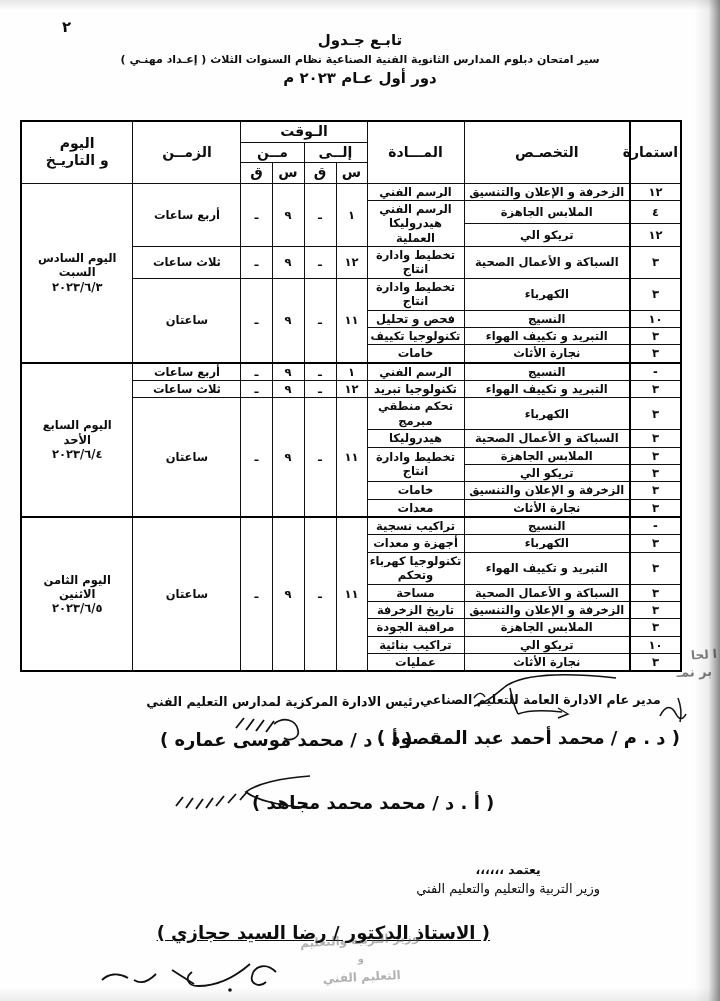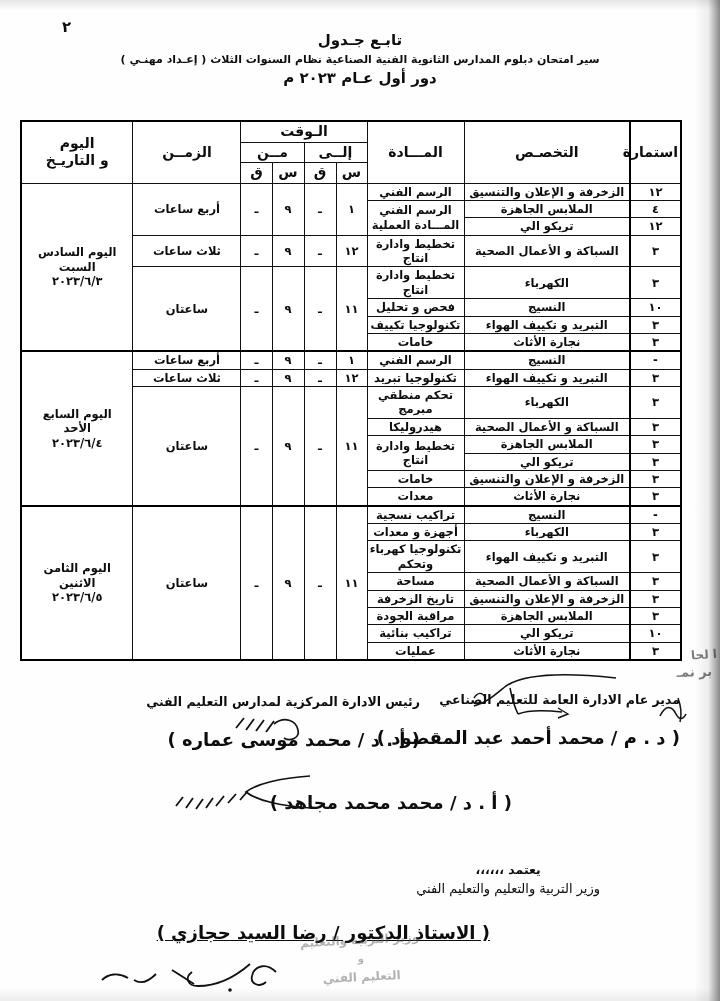--- a/index.html
+++ b/index.html
@@ -84,21 +84,21 @@
   
   .hw-edge{
     position:absolute;top:648px;right:2px;
     font-size:12px;color:#2a2a2a;opacity:.62;
     transform:rotate(-4deg);white-space:nowrap;
     font-weight:700;
   }
   .hw-edge .l2{display:block;margin-top:2px;font-size:13px;transform:translateX(-6px) rotate(2deg);}
 
   
-  .sig{position:absolute;text-align:right;}
+  .sig{position:absolute;text-align:left;}
   .sig .role{font-size:12.5px;font-weight:700;white-space:nowrap;}
   .sig .name{font-size:18px;font-weight:700;white-space:nowrap;margin-top:20px;}
   .sig-right{top:692px;right:40px;width:260px;}
   .sig-left{top:694px;right:300px;width:260px;}
   .sig-mid{top:772px;right:208px;width:260px;}
 
   .scribble{
     position:absolute;pointer-events:none;
   }
 
@@ -182,21 +182,21 @@
             <td class="zaman-cell" rowspan="3">أربع ساعات</td>
             <td class="day-cell" rowspan="8">
               <div>اليوم السادس</div>
               <div>السبت</div>
               <div>٢٠٢٣/٦/٣</div>
             </td>
           </tr>
           <tr>
             <td class="num-cell col-estemara">٤</td>
             <td class="spec-cell">الملابس الجاهزة</td>
-            <td class="subj-cell" rowspan="2">الرسم الفني المـــادة العملية</td>
+            <td class="subj-cell" rowspan="2">الرسم الفني هيدروليكا العملية</td>
           </tr>
           <tr>
             <td class="num-cell col-estemara">١٢</td>
             <td class="spec-cell">تريكو الي</td>
           </tr>
           <tr>
             <td class="num-cell col-estemara">٣</td>
             <td class="spec-cell">السباكة و الأعمال الصحية</td>
             <td class="subj-cell">تخطيط وادارة انتاج</td>
             <td class="time-cell">١٢</td>

